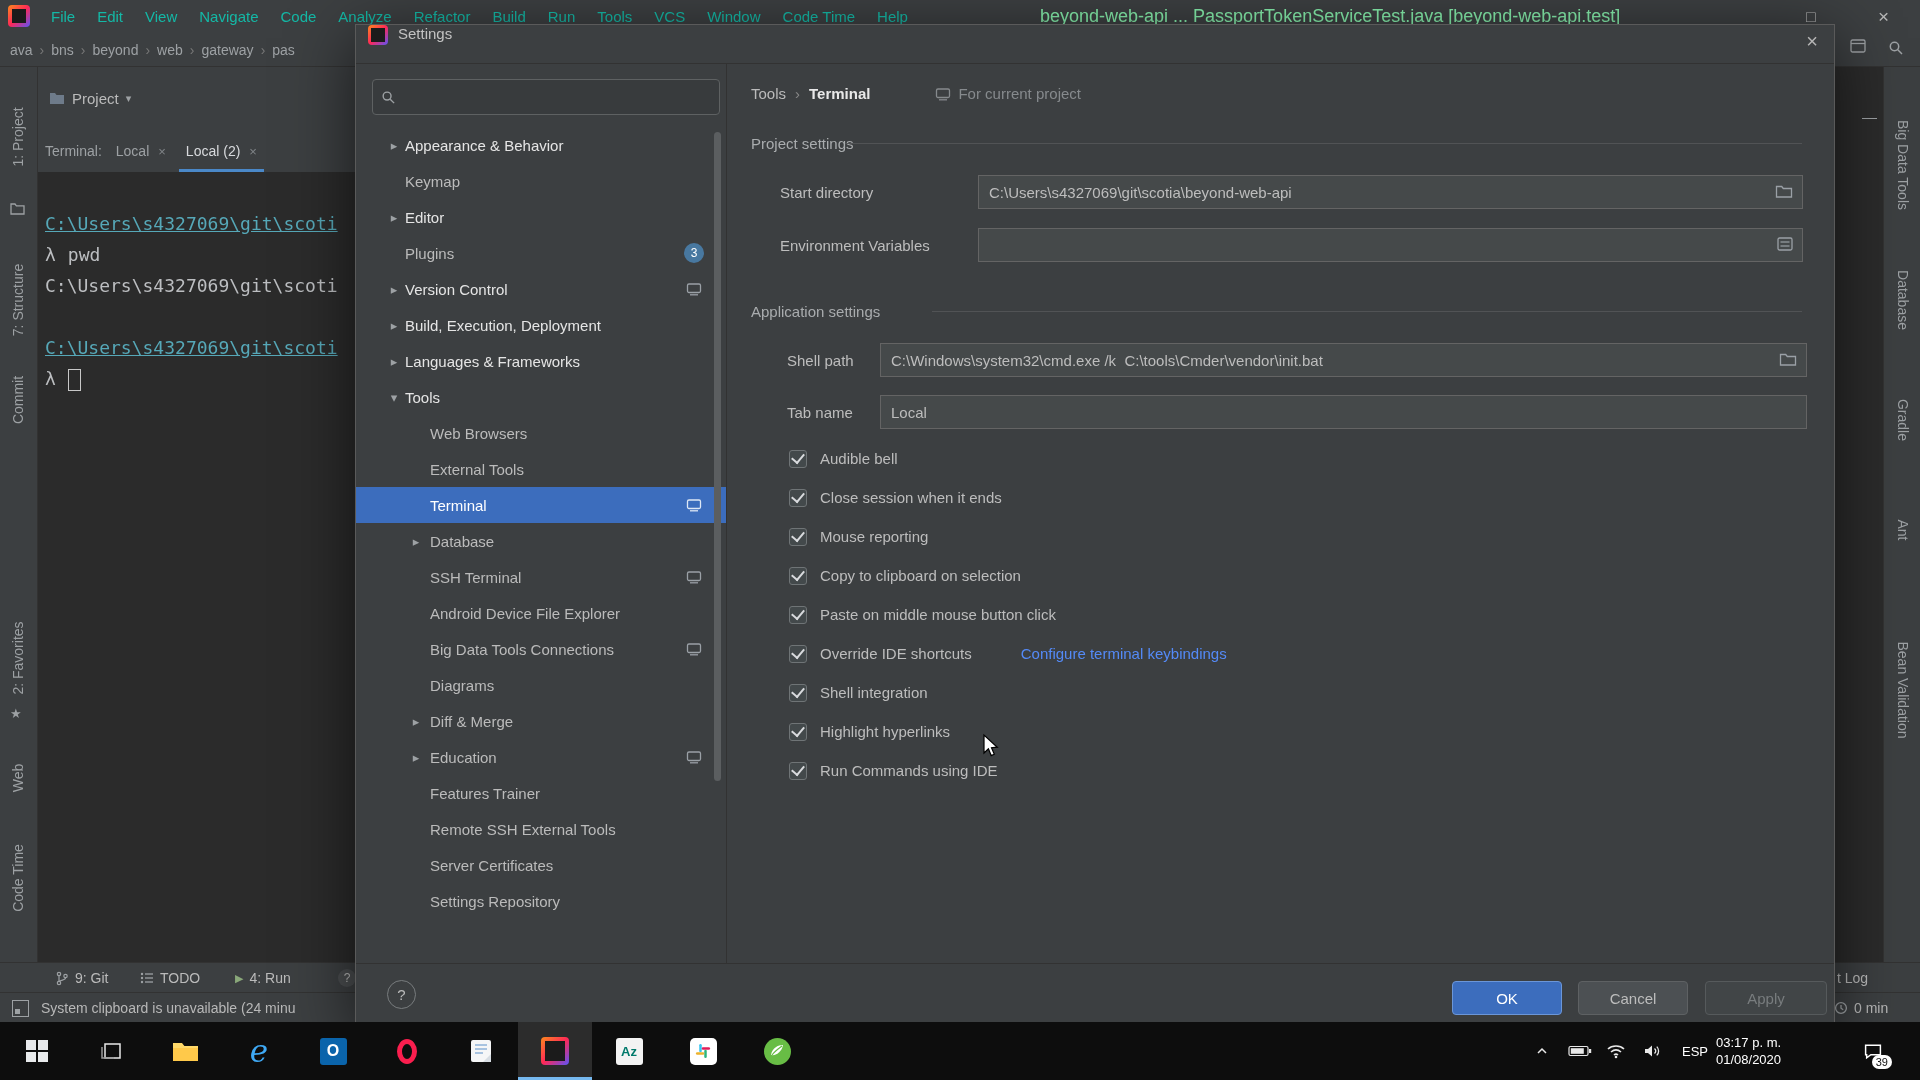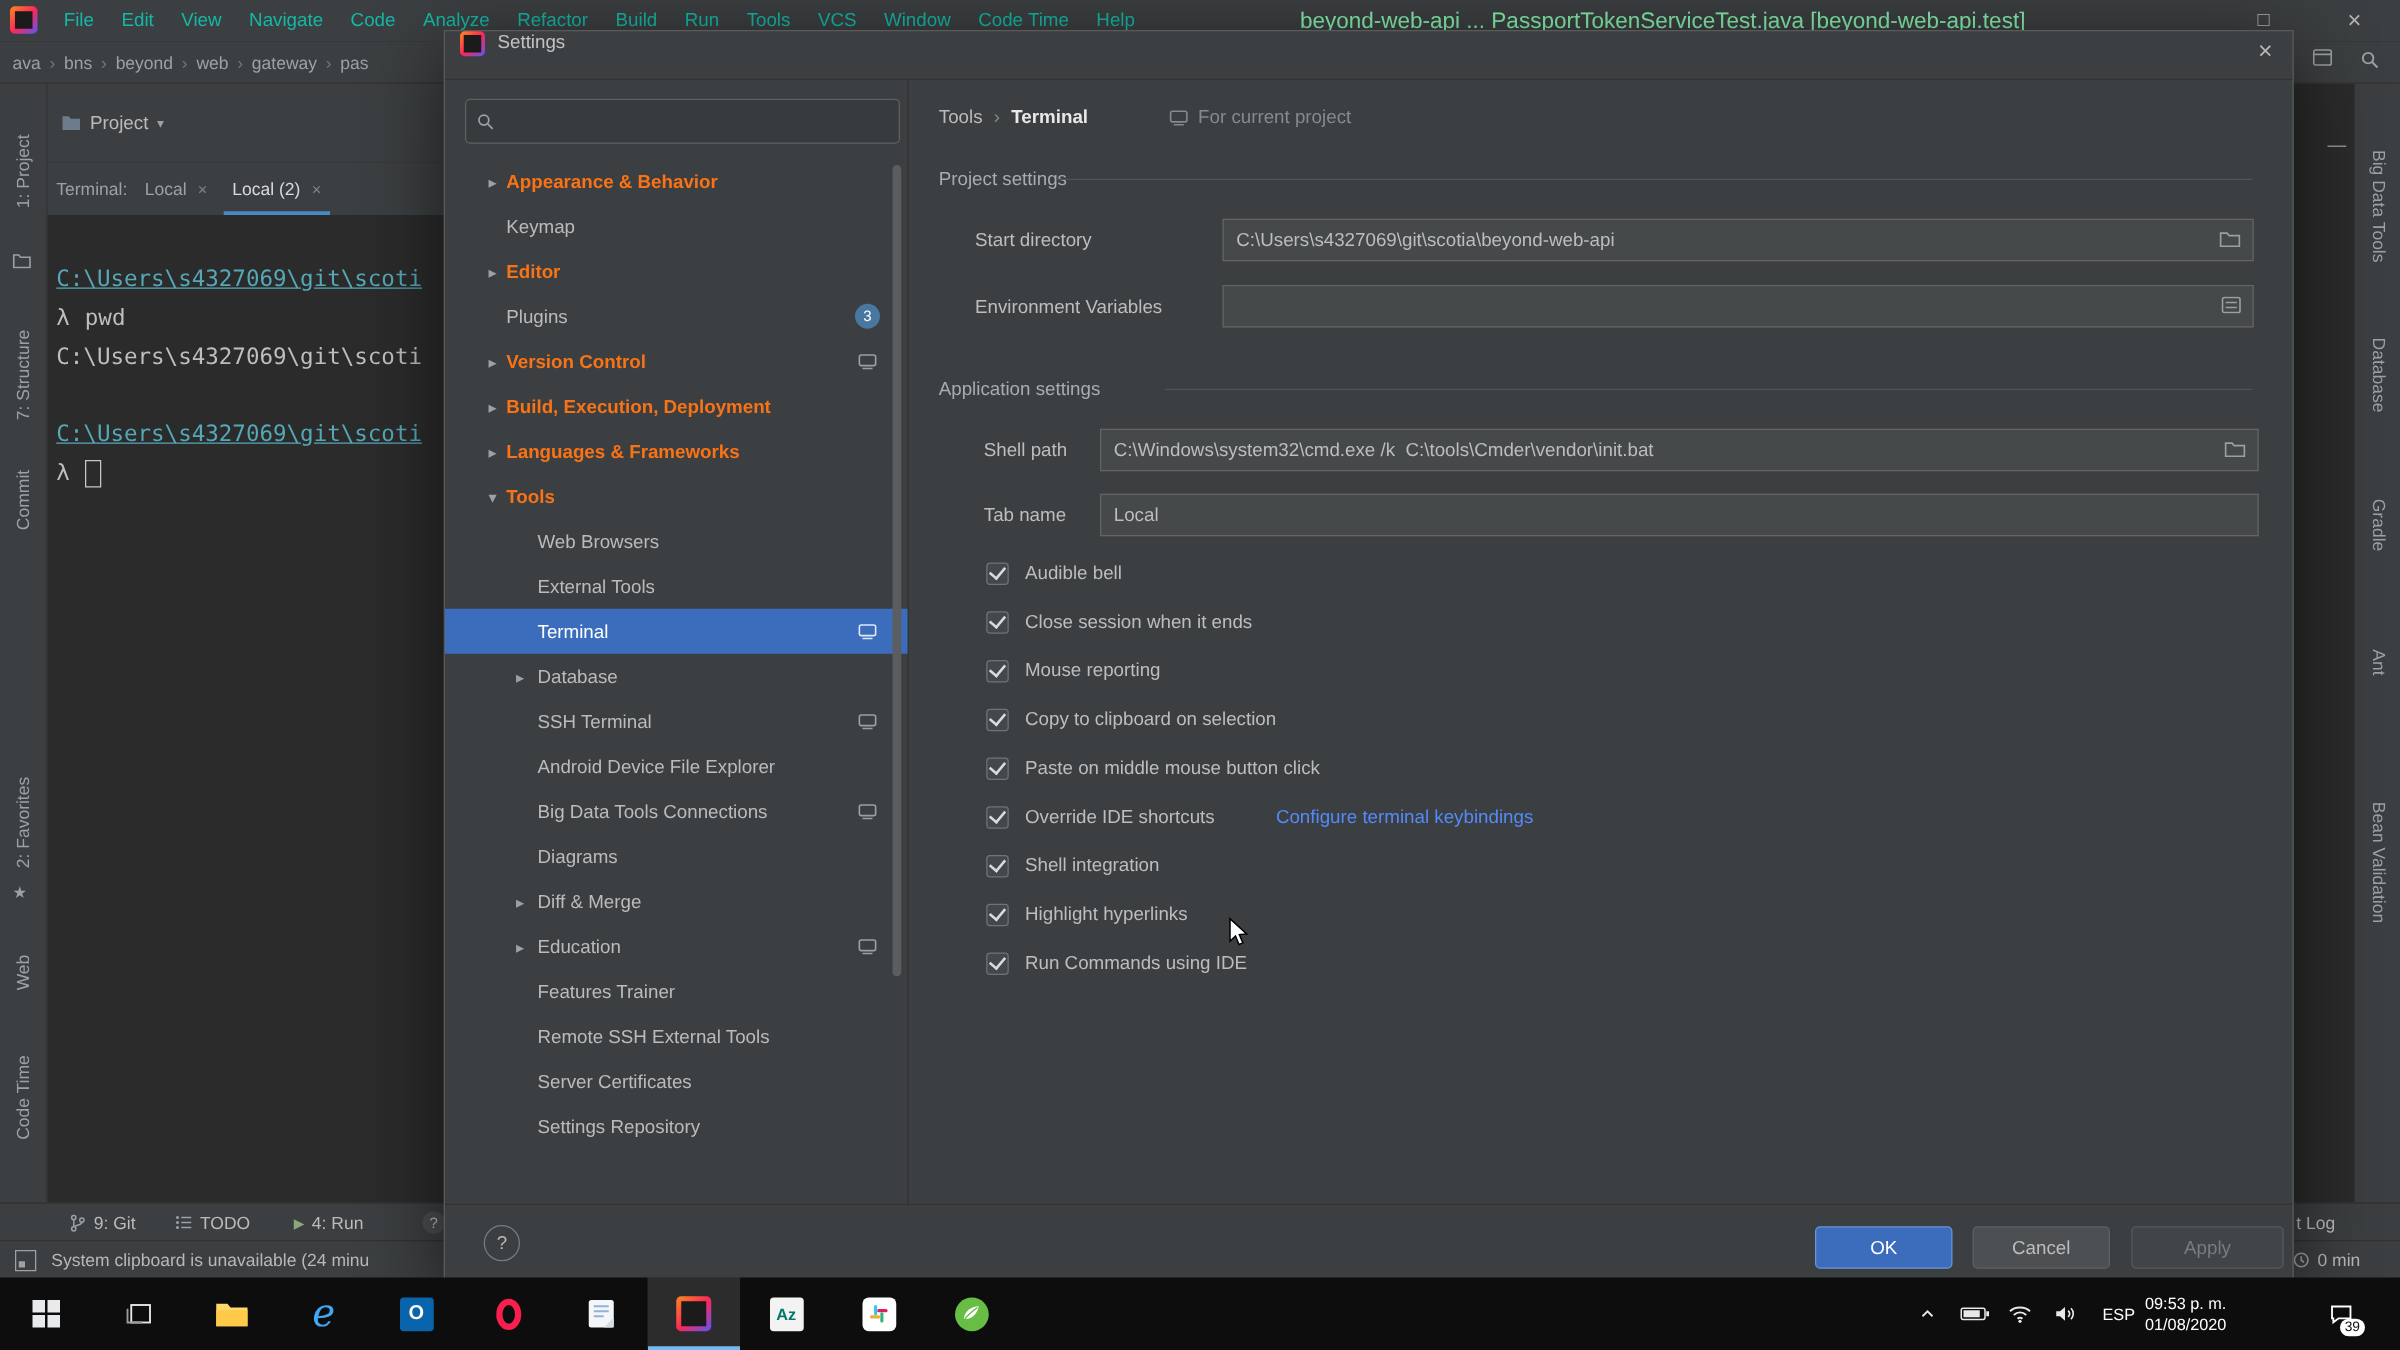--- a/index.html
+++ b/index.html
@@ -72,21 +72,21 @@
   .dlg-title{height:38px;border-bottom:1px solid #323232;display:flex;align-items:flex-start;
              padding:0 12px;gap:10px;color:#c2c2c2}
   .dlg-close{position:absolute;right:16px;top:5px;font-size:20px;color:#b6b6b6}
   .dlg-left{position:absolute;left:0;top:38px;width:370px;bottom:59px;border-right:1px solid #323232}
   .search{position:absolute;left:16px;top:16px;width:338px;height:34px;background:#383b3d;
           border:1px solid #5e6162;border-radius:4px;display:flex;align-items:center;
           padding-left:8px;gap:6px}
   .search input{background:transparent;border:none;outline:none;color:#bbb;width:280px;font-size:15px}
   .tree{position:absolute;left:0;top:64px;width:370px}
   .trow{height:36px;display:flex;align-items:center;position:relative;color:#bbb}
-  .trow.b span.lbl{font-weight:bold;color:#f97316}
+  .trow.b span.lbl{font-weight:normal;color:#e5e5e5}
   .trow .chev{position:absolute;left:30px;width:16px;text-align:center;color:#9da1a4;font-size:13px}
   .trow.l0{padding-left:49px}
   .trow.l1{padding-left:74px}
   .trow.l1 .chev{left:52px}
   .trow.sel{background:#3c6dbd;color:#fff}
   .trow.sel span.lbl{color:#fff}
   .badge{position:absolute;left:328px;top:8px;width:20px;height:20px;border-radius:50%;
          background:#4878a0;color:#fff;font-size:12px;display:flex;align-items:center;justify-content:center}
   .trail{position:absolute;left:330px;top:11px;line-height:0}
   .vscroll{position:absolute;left:358px;top:69px;width:7px;height:649px;background:#5b5e60;border-radius:4px}
@@ -592,21 +592,21 @@
     <span class="tray-item" style="left:1643px">
         <svg width="18" height="16" viewBox="0 0 18 16">
           <path d="M2 6h3l4-3.5v11L5 10H2z" fill="#e8e8e8"></path>
           <path d="M11.5 5.5c1.5 1.5 1.5 3.5 0 5" stroke="#e8e8e8" fill="none" stroke-width="1.3"></path>
           <path d="M13.8 3.6c2.4 2.5 2.4 6.3 0 8.8" stroke="#e8e8e8" fill="none" stroke-width="1.3"></path>
         </svg>
       </span>
     <span class="tray-item" style="left:1682px;font-size:13px">ESP</span>
     <span class="tray-item" style="left:1716px">
       <span class="clockblk">
-        <span style="display:block">09:53 p. m.</span>
+        <span style="display:block">03:17 p. m.</span>
         <span style="display:block">01/08/2020</span>
       </span>
     </span>
     <span class="tray-item" style="left:1862px">
       <span style="position:relative;display:inline-flex">
         <svg width="22" height="19" viewBox="0 0 20 18">
             <path d="M3 3h14v9H8l-4 3v-3H3z" fill="none" stroke="#fff" stroke-width="1.4"></path>
           </svg>
         <span class="ac-badge">39</span>
       </span>

